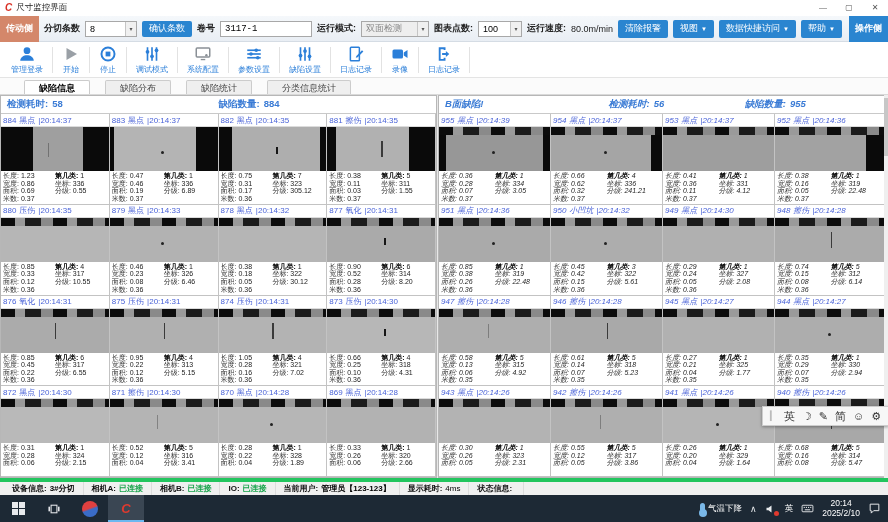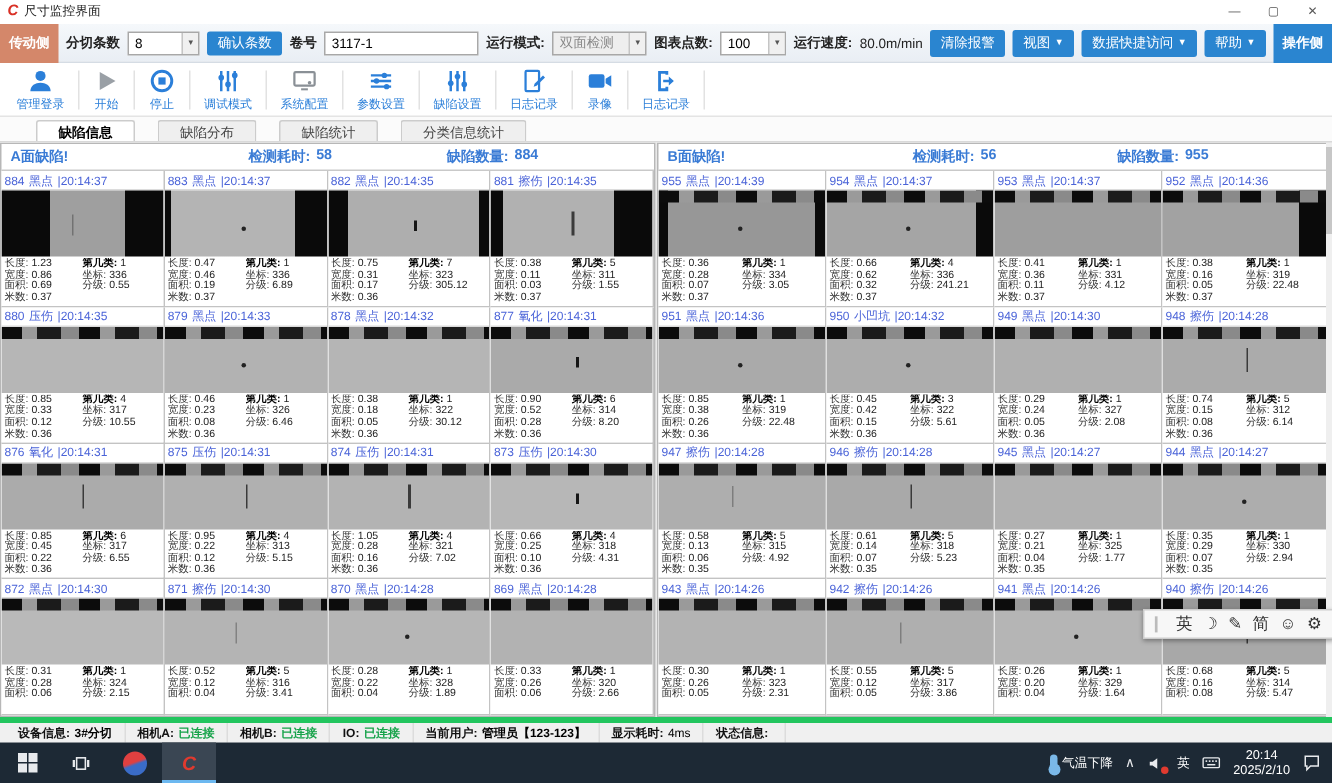--- a/index.html
+++ b/index.html
@@ -19,22 +19,22 @@
     display:flex; align-items:center; gap:5px; flex:0 0 auto; }
   .side-btn { height:26px; padding:0 6px; display:flex; align-items:center; color:#fff; font-weight:bold; flex:0 0 auto; }
   .drive { background:#d4876a; }
   .operate { background:#2a85d0; margin-left:0; }
   .lbl { font-weight:bold; color:#222; white-space:nowrap; }
   .combo { height:16px; background:#fff; border:1px solid #a8a8a8; display:flex; align-items:center; min-width:44px; }
   .combo .cval { padding:0 4px; flex:1; }
   .combo .arrow { width:11px; height:100%; background:#f0f0f0; border-left:1px solid #c5c5c5;
     display:flex; align-items:center; justify-content:center; font-size:6px; color:#555; }
   .combo.disabled { background:#eee; color:#888; }
-  .txt { height:16px; width:103px; border:1px solid #a8a8a8; font-size:9px; padding:0 4px;
-    font-family:Liberation Sans, sans-serif; }
+  .txt { height:16px; width:92px; border:1px solid #a8a8a8; font-size:9px; padding:0 4px;
+    font-family:Liberation Mono, monospace; }
   .blue-btn { background:#2a85d0; color:#fff; height:18px; padding:0 7px; border-radius:2px;
     display:flex; align-items:center; gap:3px; white-space:nowrap; cursor:default; }
   .blue-btn .dd { font-size:6px; }
   .speed-val { color:#222; }
 
   
   .toolbar { height:36px; background:#fff; border-bottom:1px solid #e4e4e4; display:flex; align-items:flex-start;
     padding:2px 2px 0; flex:0 0 auto; }
   .tbi { display:flex; flex-direction:column; align-items:center; gap:1px; padding:1px 9px; cursor:default; }
   .tbi svg { width:18px; height:18px; display:block; }
@@ -48,21 +48,21 @@
 
   
   .sub-tabs { height:17px; background:#fbfbfb; border-bottom:1px solid #d9d9d9; display:flex; gap:3px; padding:2px 12px 0; flex:0 0 auto; }
   .stab { padding:0 14px; line-height:14px; border:1px solid #ccc; border-bottom:none; background:#efefef;
     border-radius:2px 2px 0 0; color:#444; white-space:nowrap; cursor:default;margin-left:12px; }
   .stab.active { background:#fff; color:#000; font-weight:bold; }
 
   
   .panels { flex:1; display:flex; position:relative; background:#e8e8e8; overflow:hidden; }
   .panel { width:437px; display:flex; flex-direction:column; background:#fff; border:1px solid #b7b7b7; }
-  .panel.pb { flex:1; margin-left:1px; }
+  .panel.pb { flex:1; margin-left:1px;font-style:italic; }
   .panel-head { height:18px; display:flex; align-items:center; padding:0 6px; border-bottom:1px solid #c9c9c9;
     color:#3a7bd5; font-size:9.5px; font-weight:bold; flex:0 0 auto; }
   .ph-title { flex:1.2; }
   .ph-mid, .ph-right { flex:1; display:flex; gap:4px; font-weight:bold; }
   .grid { flex:1; display:grid; grid-template-columns:repeat(4,1fr); grid-auto-rows:1fr; }
   .cell { border-right:1px solid #c3c3c3; border-bottom:1px solid #c3c3c3; display:flex; flex-direction:column;
     background:#fff; overflow:hidden; min-width:0; }
   .cell-head { height:13px; flex:0 0 auto; display:flex; align-items:center; gap:3px; padding:0 2px; font-size:8px;
     color:#4a63d8; white-space:nowrap; overflow:hidden; border-bottom:1px solid #dcdcdc; }
   .cell-img { height:44px; flex:0 0 auto; position:relative; overflow:hidden; }
@@ -292,21 +292,20 @@
   <div class="sub-tabs" id="subTabs">
       <div class="stab active">缺陷信息</div>
       <div class="stab">缺陷分布</div>
       <div class="stab">缺陷统计</div>
       <div class="stab">分类信息统计</div>
     </div>
 
   <div class="panels" id="panels">
     <div class="panel">
         <div class="panel-head">
-          <span class="ph-title">A面缺陷!</span>
           <span class="ph-mid">
             <span>检测耗时:</span>
             <span>58</span>
           </span>
           <span class="ph-right">
             <span>缺陷数量:</span>
             <span>884</span>
           </span>
         </div>
         <div class="grid">

